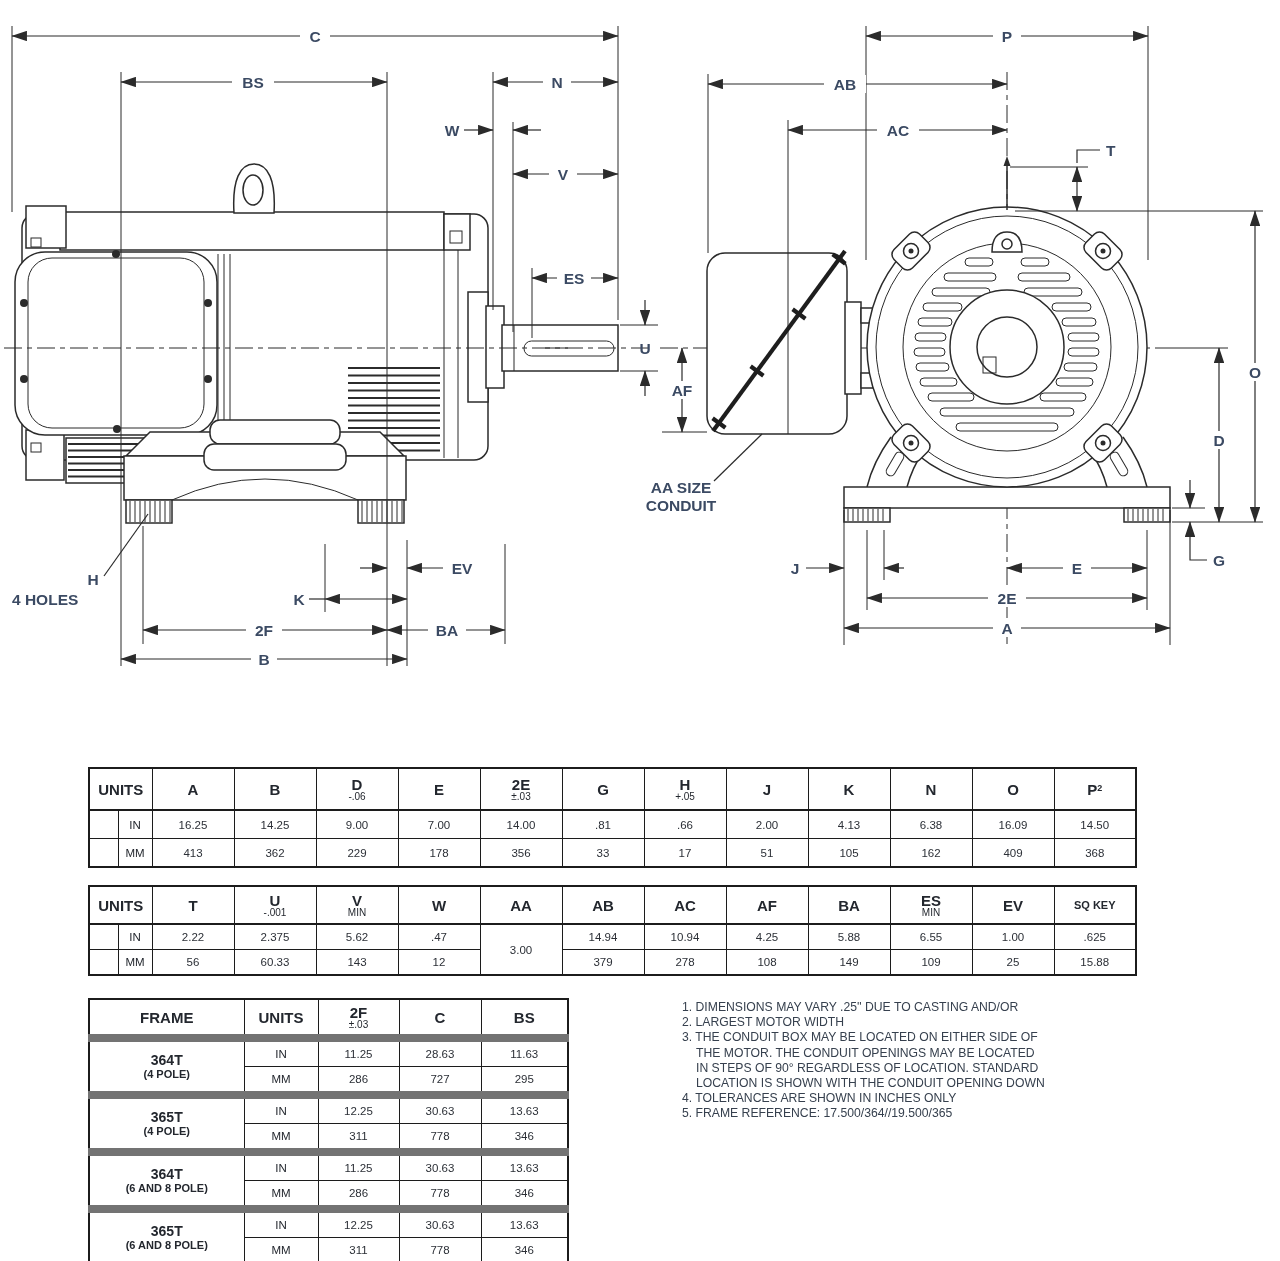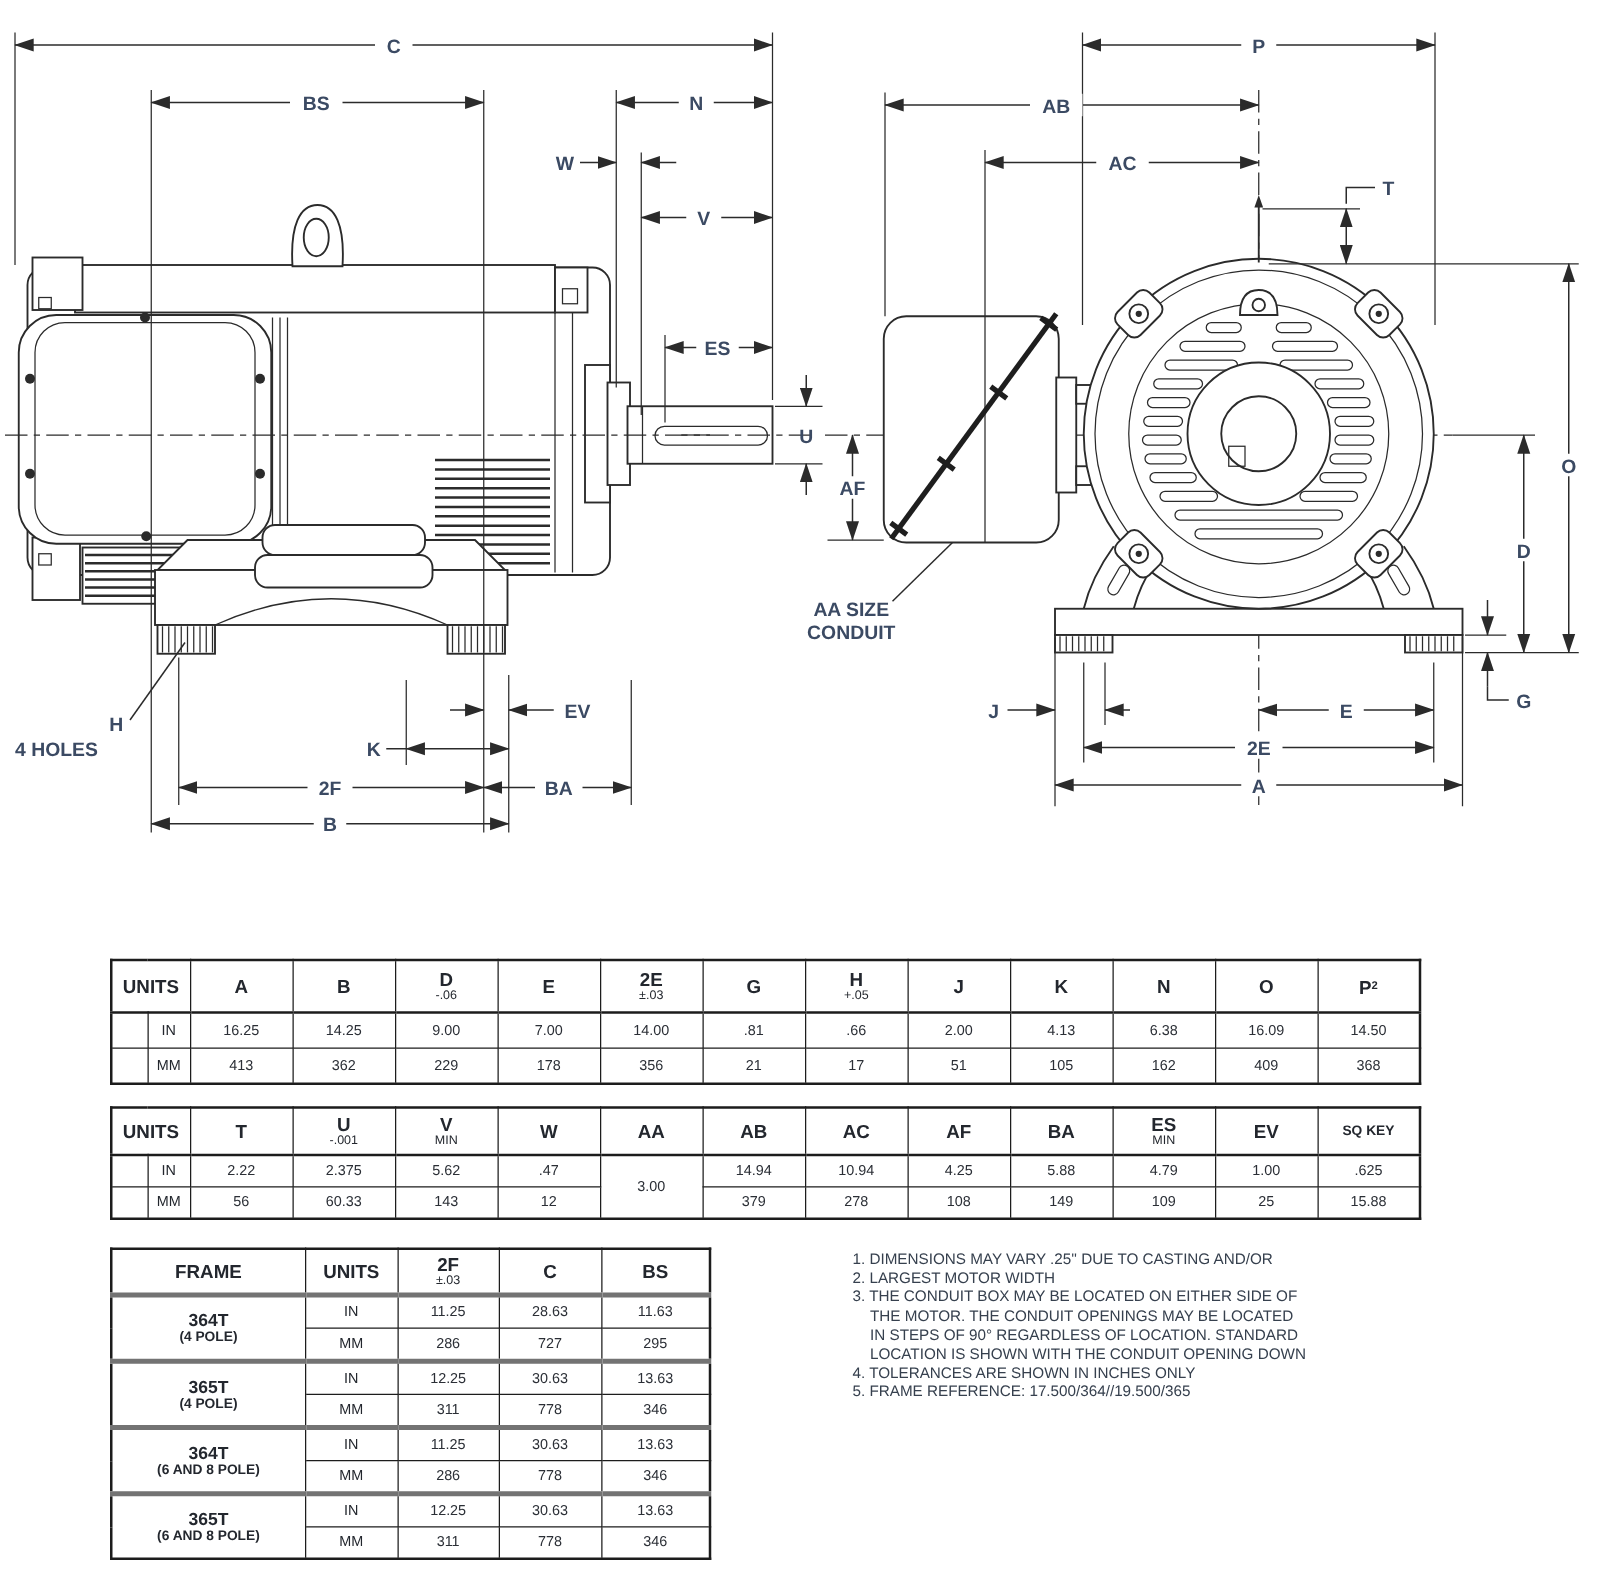--- a/index.html
+++ b/index.html
@@ -29,21 +29,21 @@
   .t-dim tbody td{height:27px;font-size:11.5px;font-weight:400;}
   #t2 tbody td{height:24px;}
   table{border:2px solid #1c1c1c;padding-left:40px;}
   .hl{font-size:15px;font-weight:bold;color:#23272e;line-height:15px;}
   .hs{font-size:10px;font-weight:400;color:#23272e;line-height:10px;}
   .sup{font-size:9px;vertical-align:4px;font-weight:bold;}
   .unit{font-size:13px;font-weight:bold;color:#23272e;}
   #t3{left:88px;top:998px;width:479px;}
   #t3 thead th{height:34px;border-bottom:2px solid #1c1c1c;}
   #t3 tbody td{height:24px;font-size:11.5px;font-weight:400;}
-  #t3 .grp td{border-top:4px solid #737373;}
+  #t3 .grp td{border-top:8px solid #737373;}
   .frame-name{font-size:14px;font-weight:bold;color:#23272e;line-height:15px;}
   .frame-pole{font-size:11px;font-weight:bold;color:#23272e;line-height:13px;}
   #notes{position:absolute;left:682px;top:1000px;width:500px;font-size:12.2px;
          color:#36404e;line-height:15.2px;font-weight:400;}
   #notes .cont{padding-left:14px;}
 </style>
 </head>
 <body>
 
 <div id="page">
@@ -367,21 +367,21 @@
           <td>14.50</td>
     </tr>
     <tr>
       <td></td>
       <td class="unit">MM</td>
       <td>413</td>
           <td>362</td>
           <td>229</td>
           <td>178</td>
           <td>356</td>
-          <td>21</td>
+          <td>33</td>
           <td>17</td>
           <td>51</td>
           <td>105</td>
           <td>162</td>
           <td>409</td>
           <td>368</td>
     </tr>
   </tbody>
 </table>
 
@@ -462,21 +462,21 @@
       <td class="unit">IN</td>
       <td>2.22</td>
           <td>2.375</td>
           <td>5.62</td>
           <td>.47</td>
       <td rowspan="2">3.00</td>
       <td>14.94</td>
           <td>10.94</td>
           <td>4.25</td>
           <td>5.88</td>
-          <td>4.79</td>
+          <td>6.55</td>
           <td>1.00</td>
           <td>.625</td>
     </tr>
     <tr>
       <td></td>
       <td class="unit">MM</td>
       <td>56</td>
           <td>60.33</td>
           <td>143</td>
           <td>12</td>

